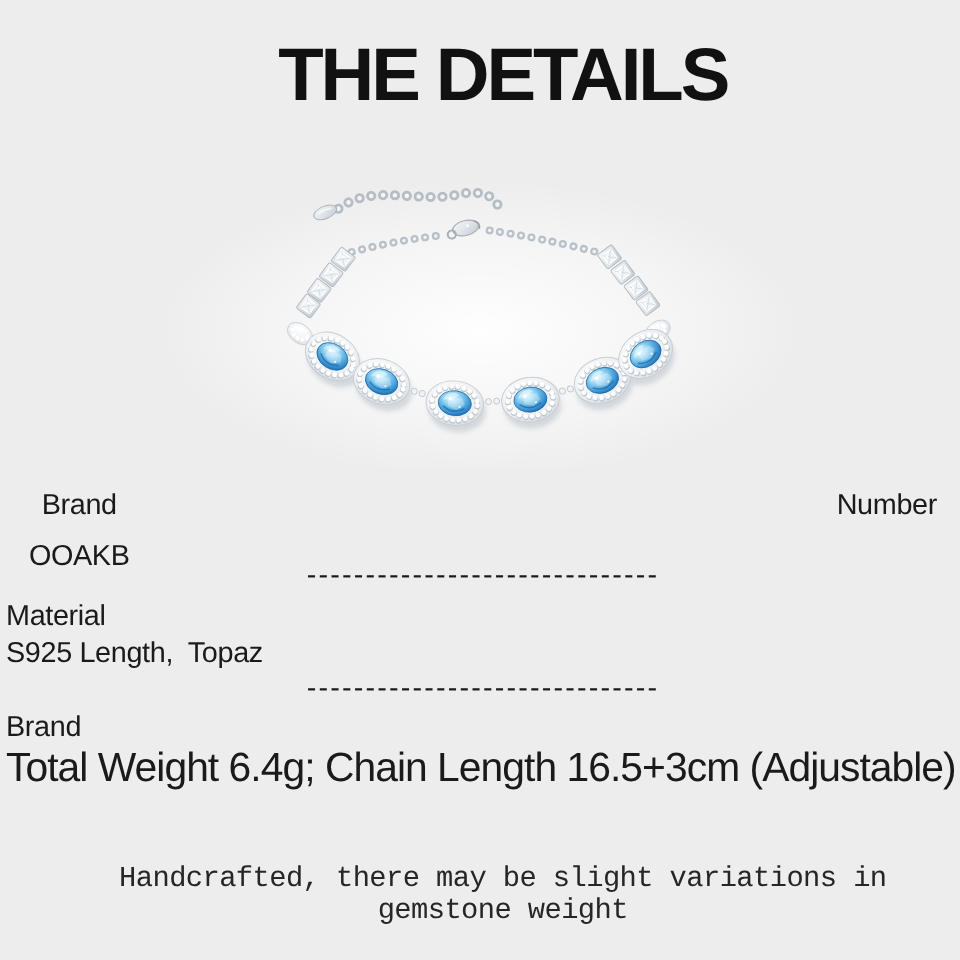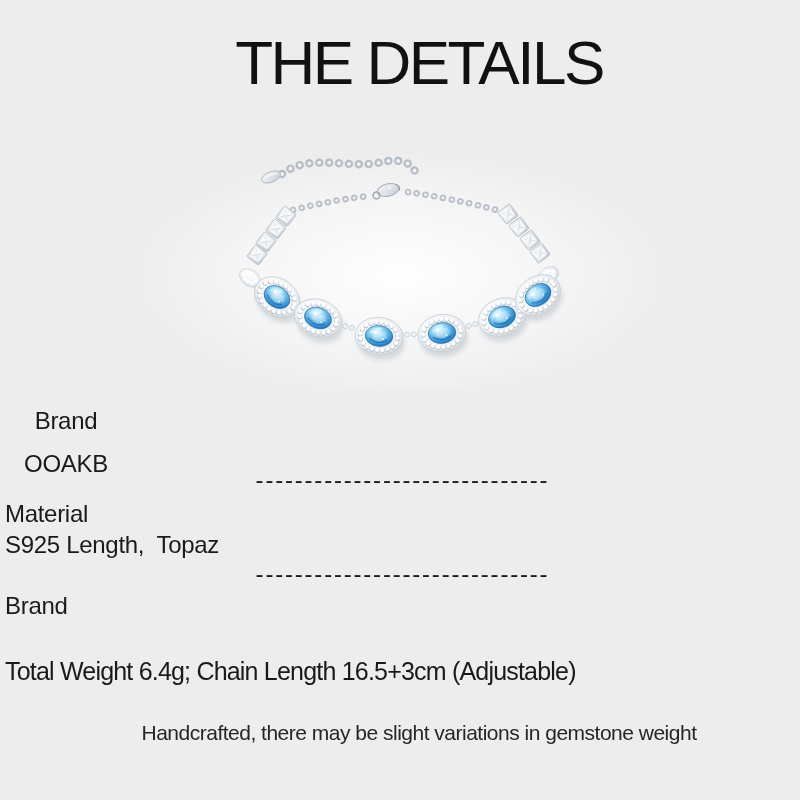--- a/index.html
+++ b/index.html
@@ -1,21 +1,21 @@
 <!DOCTYPE html>
 <html><head>
 <meta charset="utf-8">
 <style>
   html,body{margin:0;padding:0;width:800px;height:800px;overflow:hidden;}
   body{background:#ededee;font-family:"Liberation Sans",sans-serif;color:#1a1a1a;}
   .page{position:relative;width:800px;height:800px;background:#ededee;}
 
   .title{
     position:absolute;left:38px;right:0;top:32px;margin:0;
-    text-align:center;font-size:62px;font-weight:normal;line-height:1;
+    text-align:center;font-size:62px;font-weight:bold;line-height:1;
     letter-spacing:-2.5px;color:#111;
   }
 
   .photo-wrap{position:absolute;left:120px;top:140px;width:560px;height:250px;}
 
   .spec-label,.spec-value{
     position:absolute;left:5px;right:0;text-align:left;
     font-size:24px;line-height:1;letter-spacing:-0.3px;white-space:pre-wrap;
   }
   .cols{position:absolute;left:5px;right:0;top:409px;display:flex;justify-content:space-between;gap:8px;}
@@ -23,25 +23,25 @@
   .col .lbl{font-size:24px;line-height:1;letter-spacing:-0.3px;}
   .col .val{font-size:24px;line-height:1;letter-spacing:-0.3px;margin-top:19px;}
 
   .divider{
     position:absolute;left:5px;right:0;text-align:center;
     font-size:24px;line-height:1;letter-spacing:1.8px;color:#1a1a1a;white-space:nowrap;
   }
   .d1{top:468px;} .d2{top:562px;}
   .material-label{top:502px;} .material-value{top:533px;}
   .size-label{top:594px;}
-  .size-value{top:623px;font-size:25px;letter-spacing:-0.8px;margin-top:36px;}
+  .size-value{top:623px;font-size:34px;letter-spacing:-0.8px;}
 
   .footer{
     position:absolute;left:38px;right:0;top:719px;text-align:center;
-    font-size:21px;line-height:27px;letter-spacing:-0.5px;color:#262626;
+    font-size:24px;line-height:27px;letter-spacing:-0.5px;color:#262626;font-family:Liberation Mono, monospace;
   }
 </style>
 </head>
 <body>
 
 <div class="page">
 
   <h1 class="title">THE DETAILS</h1>
 
   <div class="photo-wrap">
@@ -181,20 +181,21 @@
     </svg>
   </div>
 
   <div class="specs">
     <div class="cols">
       <div class="col">
         <div class="lbl">Brand</div>
         <div class="val">OOAKB</div>
       </div>
       <div class="col">
+        <div class="lbl">Number</div>
       </div>
     </div>
 
     <div class="divider d1">------------------------------</div>
 
     <div class="spec-label material-label">Material</div>
     <div class="spec-value material-value">S925 Length,  Topaz</div>
 
     <div class="divider d2">------------------------------</div>
 

